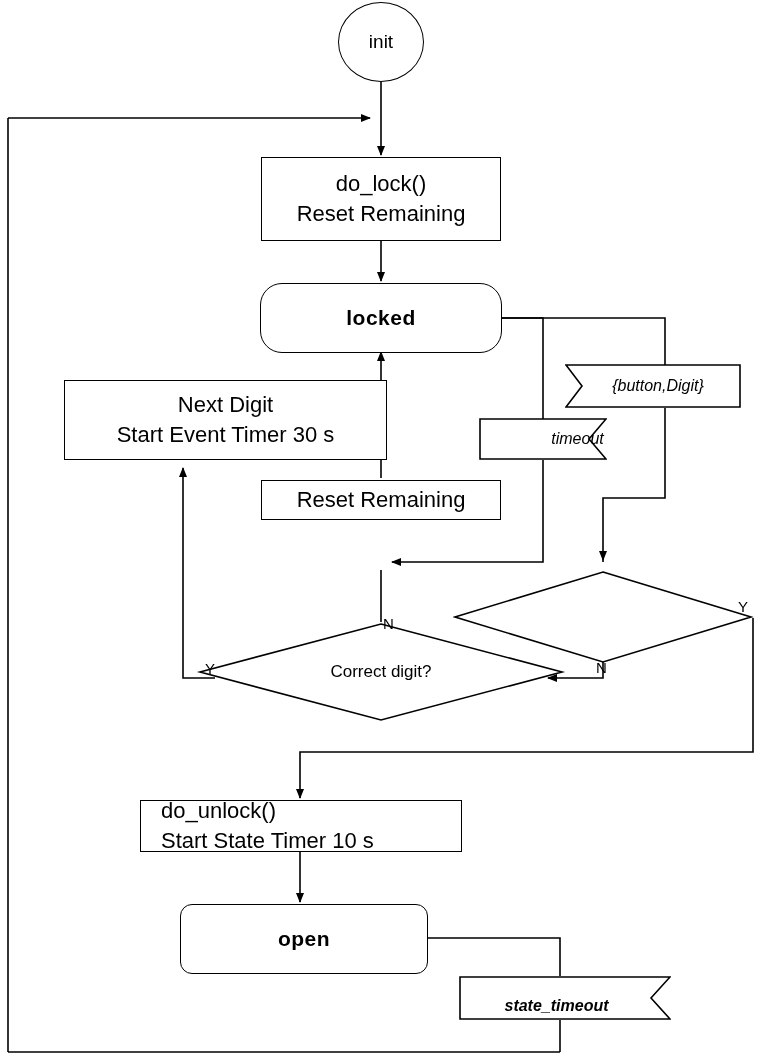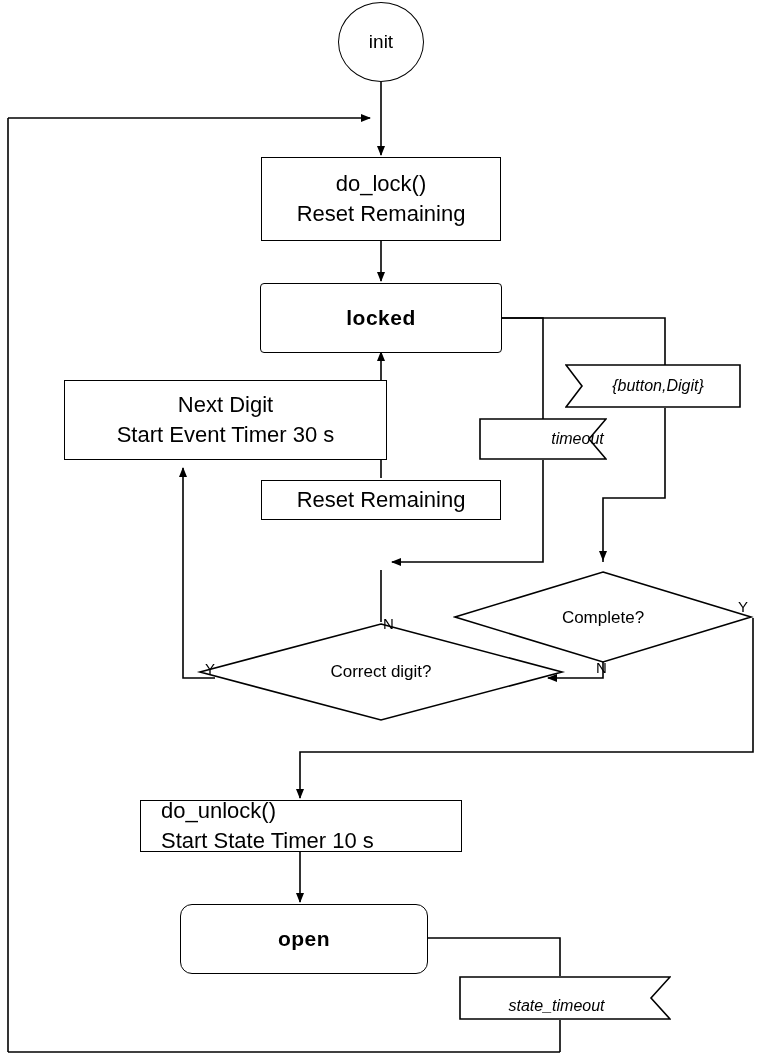--- a/index.html
+++ b/index.html
@@ -127,21 +127,21 @@
 
   <div class="node circle" style="left:338px; top:2px; width:86px; height:80px;">
     <span class="label-line">init</span>
   </div>
 
   <div class="node rect" style="left:261px; top:157px; width:240px; height:84px;">
     <span class="label-line">do_lock()</span>
     <span class="label-line">Reset Remaining</span>
   </div>
 
-  <div class="node state" style="left:260px; top:283px; width:242px; height:70px; border-radius:4px;">
+  <div class="node state" style="left:260px; top:283px; width:242px; height:70px; border-radius:22px;">
     <span class="label-line">locked</span>
   </div>
 
   <div class="node rect" style="left:20px; top:380px; width:323px; height:80px;margin-left:44px;">
     <span class="label-line">Next Digit</span>
     <span class="label-line">Start Event Timer 30 s</span>
   </div>
 
   <div class="node rect" style="left:261px; top:480px; width:240px; height:40px;">
     <span class="label-line">Reset Remaining</span>
@@ -157,35 +157,34 @@
   </div>
 
   <svg style="position:absolute; left:196px; top:622px; width:370px; height:100px;">
     <polygon points="185,2 366,50 185,98 4,50" fill="#fff" stroke="#000" stroke-width="1.6"></polygon>
   </svg>
   <div class="diamond-text" style="left:246px; top:662px; width:270px;">Correct digit?</div>
 
   <svg style="position:absolute; left:453px; top:570px; width:302px; height:94px;">
     <polygon points="150,2 298,47 150,92 2,47" fill="#fff" stroke="#000" stroke-width="1.6"></polygon>
   </svg>
-  <div class="diamond-text" style="left:478px; top:608px; width:250px;">Complete?</div>
 
   <svg style="position:absolute; left:565px; top:364px; width:176px; height:44px;">
     <polygon points="1,1 175,1 175,43 1,43 17,22" fill="#fff" stroke="#000" stroke-width="1.6"></polygon>
   </svg>
   <div class="flag-text" style="left:578px; top:364px; width:160px; height:44px;">{button,Digit}</div>
 
   <svg style="position:absolute; left:479px; top:418px; width:128px; height:42px;">
     <polygon points="1,1 127,1 110,21 127,41 1,41" fill="#fff" stroke="#000" stroke-width="1.6"></polygon>
   </svg>
   <div class="flag-text" style="left:479px; top:418px; width:115px; height:42px;margin-left:41px;">timeout</div>
 
   <svg style="position:absolute; left:459px; top:976px; width:212px; height:44px;">
     <polygon points="1,1 211,1 192,22 211,43 1,43" fill="#fff" stroke="#000" stroke-width="1.6"></polygon>
   </svg>
-  <div class="flag-text" style="left:459px; top:976px; width:195px; height:60px;">state_timeout</div>
+  <div class="flag-text" style="left:459px; top:976px; width:195px; height:60px;font-weight:bold;">state_timeout</div>
 
   <div class="branch-label" style="left:205px; top:660px;">Y</div>
   <div class="branch-label" style="left:383px; top:615px;">N</div>
   <div class="branch-label" style="left:738px; top:598px;">Y</div>
   <div class="branch-label" style="left:596px; top:659px;">N</div>
 
 </div>
 
 </body></html>

